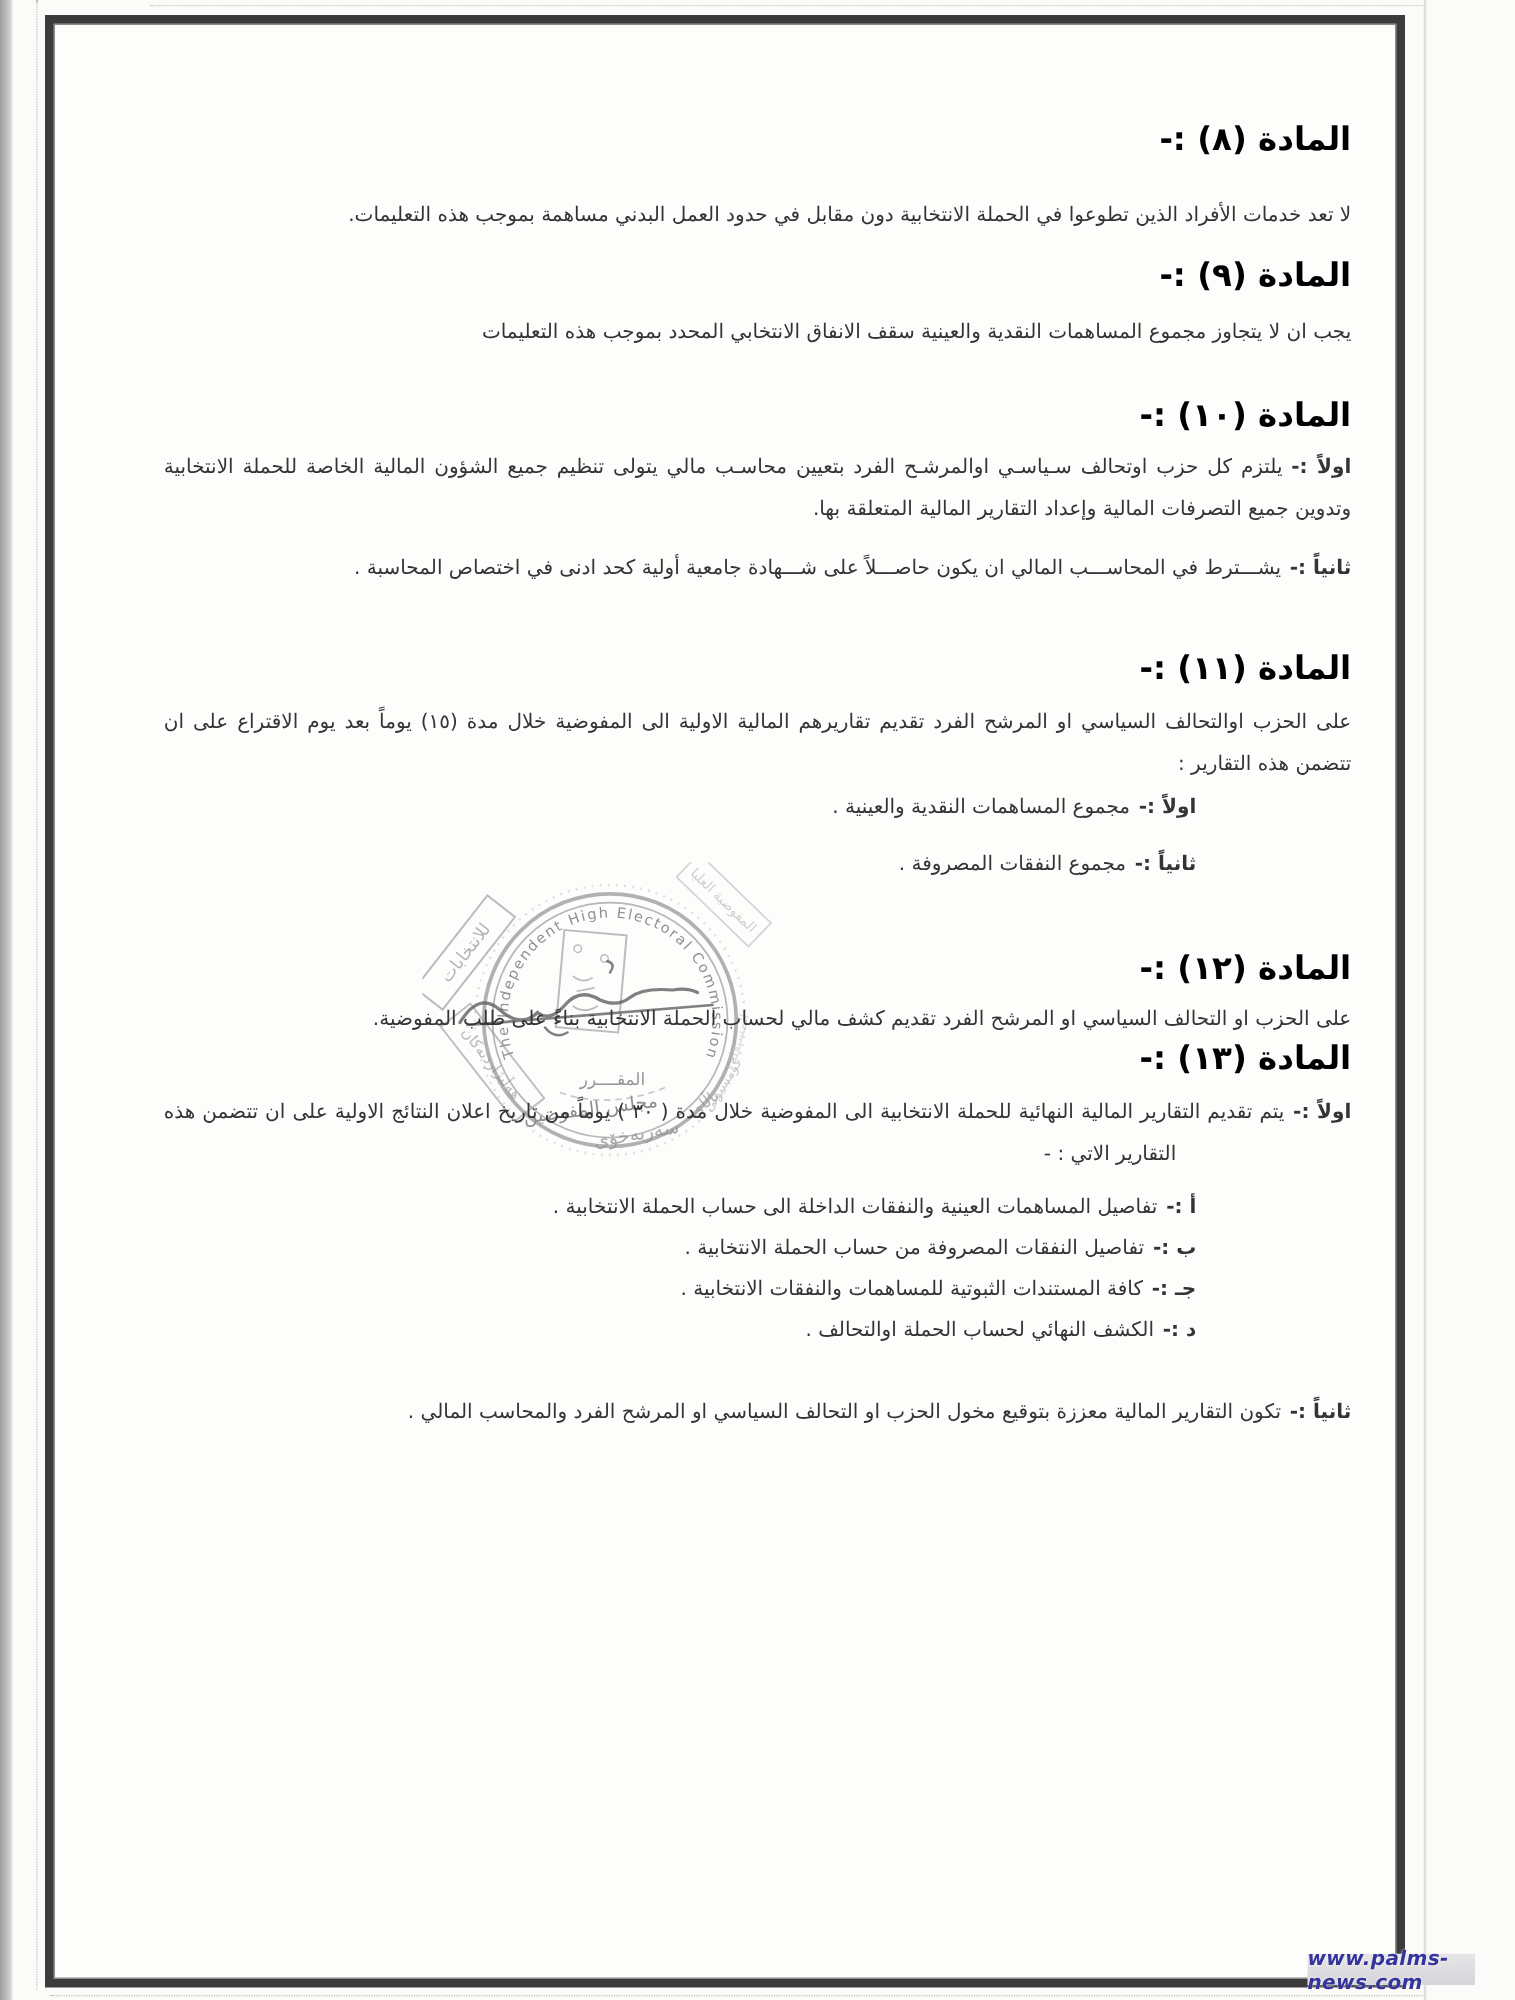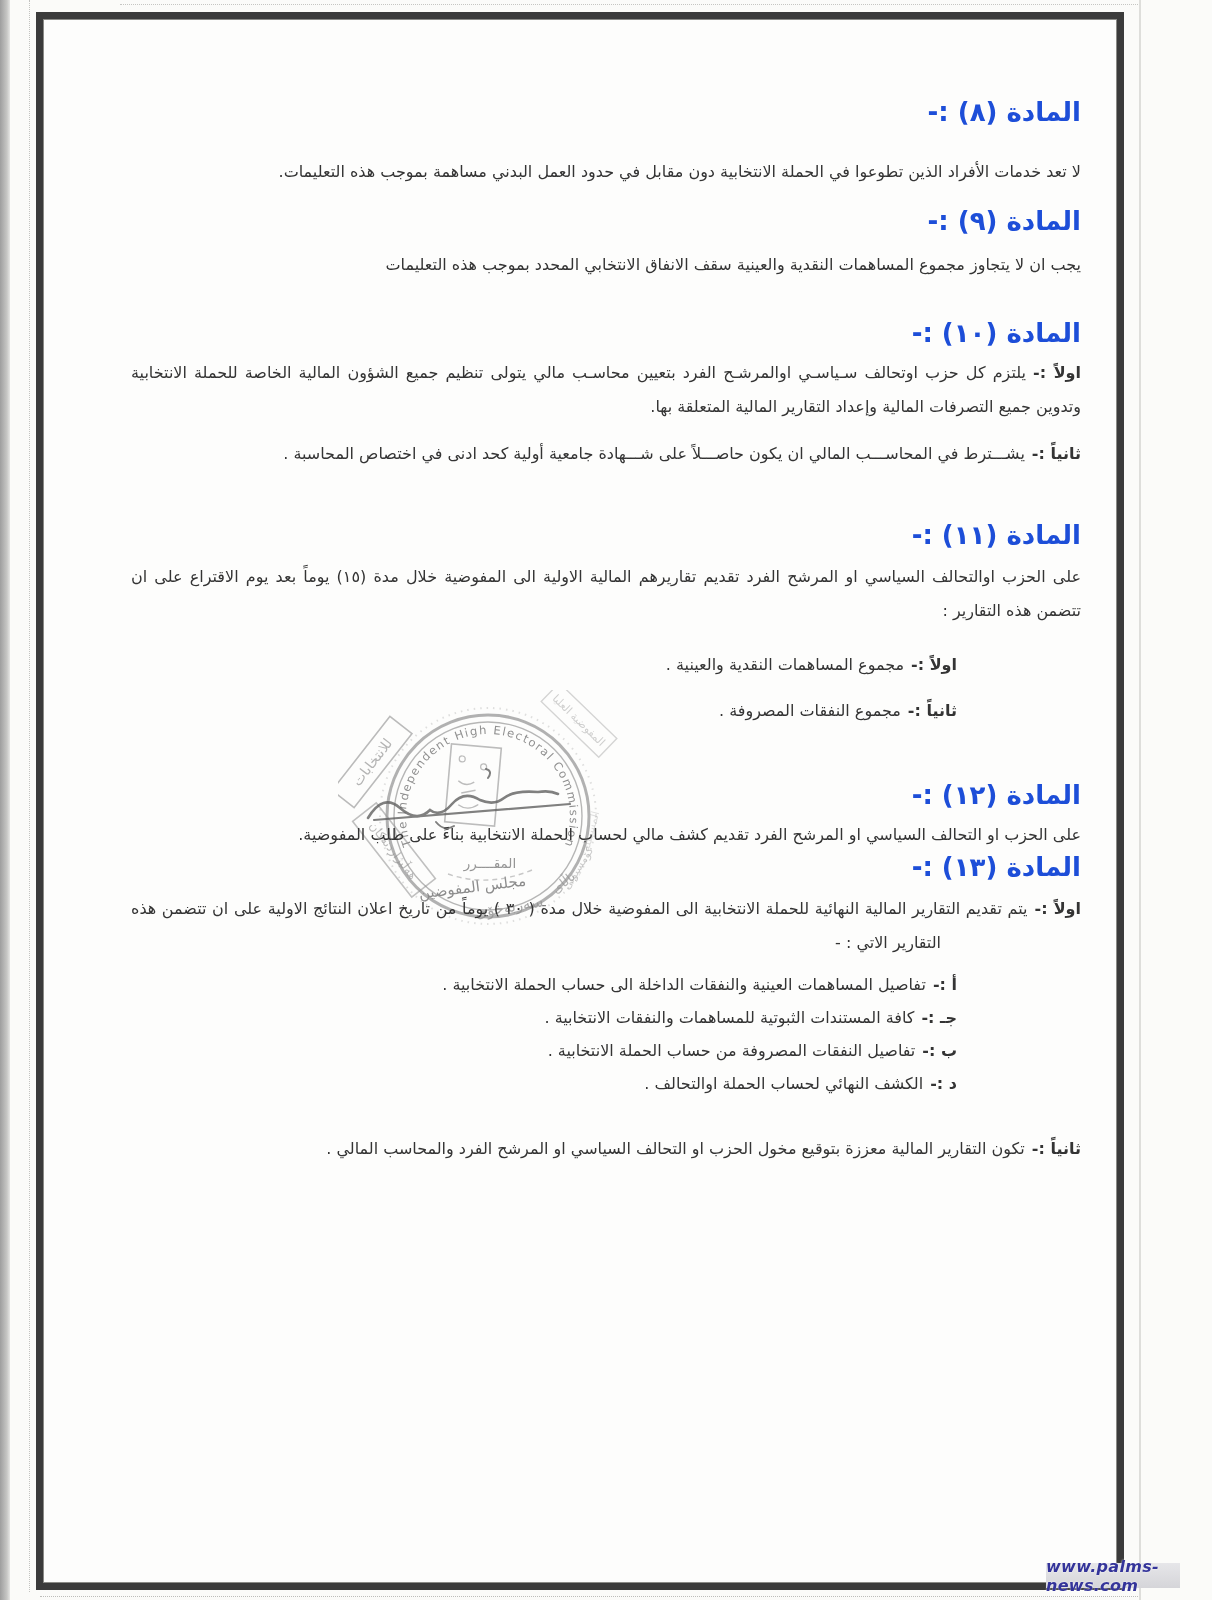--- a/index.html
+++ b/index.html
@@ -21,32 +21,32 @@
     background:#dededb;}
   
   .frame{position:absolute;left:36px;top:12px;width:1088px;height:1578px;
     box-sizing:border-box;border:7px solid #3b3b3b;background:#fdfdfc;
     box-shadow:0 0 0 1px #8a8a86 inset;}
   
   .content{position:absolute;left:43px;top:19px;width:1074px;height:1564px;
     box-sizing:border-box;padding:78px 36px 0 88px;
     direction:rtl;text-align:justify;color:#343434;z-index:3;}
   .title{font-size:26px;line-height:30px;font-weight:bold;margin:0;
-    text-align:right;color:#1d4ed8;}
+    text-align:right;color:#000000;}
   .para{font-size:16px;line-height:34px;margin:0;}
   .lbl{font-weight:bold;margin-left:7px;}
   .mt-p8{margin-top:28px;}
   .mt-t9{margin-top:17px;}
   .mt-p9{margin-top:12px;}
   .mt-t10{margin-top:36px;}
   .mt-p10a{margin-top:8px;}
   .mt-p10b{margin-top:13px;}
   .mt-t11{margin-top:49px;}
   .mt-p11{margin-top:10px;}
-  .mt-i11a{margin-top:20px;}
+  .mt-i11a{}
   .mt-i11b{margin-top:12px;}
   .mt-t12{margin-top:52px;}
   .mt-p12{margin-top:8px;}
   .mt-t13{}
   .mt-p13a{margin-top:10px;}
   .mt-items13{margin-top:8px;}
   .mt-p13b{margin-top:32px;}
   .indent-item{margin-right:124px;text-align:right;}
   .hang{padding-right:140px;text-indent:-140px;}
   .items13 .para{line-height:33px;text-align:right;}
@@ -141,22 +141,22 @@
   <p class="para indent-item mt-i11b"><span class="lbl">ثانياً :-</span><span>مجموع النفقات المصروفة .</span></p>
 
   <p class="title mt-t12">المادة (١٢) :-</p>
   <p class="para mt-p12">على الحزب او التحالف السياسي او المرشح الفرد تقديم كشف مالي لحساب الحملة الانتخابية بناءً على طلب المفوضية.</p>
 
   <p class="title mt-t13">المادة (١٣) :-</p>
   <p class="para hang mt-p13a"><span class="lbl">اولاً :-</span><span>يتم تقديم التقارير المالية النهائية للحملة الانتخابية الى المفوضية خلال مدة ( ٣٠ ) يوماً من تاريخ اعلان النتائج الاولية على ان تتضمن هذه التقارير الاتي : -</span></p>
 
   <div class="items13 mt-items13">
     <p class="para indent-item"><span class="lbl">أ :-</span><span>تفاصيل المساهمات العينية والنفقات الداخلة الى حساب الحملة الانتخابية .</span></p>
+    <p class="para indent-item"><span class="lbl">ب :-</span><span>تفاصيل النفقات المصروفة من حساب الحملة الانتخابية .</span></p>
     <p class="para indent-item"><span class="lbl">جـ :-</span><span>كافة المستندات الثبوتية للمساهمات والنفقات الانتخابية .</span></p>
-    <p class="para indent-item"><span class="lbl">ب :-</span><span>تفاصيل النفقات المصروفة من حساب الحملة الانتخابية .</span></p>
     <p class="para indent-item"><span class="lbl">د :-</span><span>الكشف النهائي لحساب الحملة اوالتحالف .</span></p>
   </div>
 
   <p class="para mt-p13b"><span class="lbl">ثانياً :-</span><span>تكون التقارير المالية معززة بتوقيع مخول الحزب او التحالف السياسي او المرشح الفرد والمحاسب المالي .</span></p>
 
 </div>
 
 <div class="watermark">www.palms-news.com</div>
 
 </body></html>

